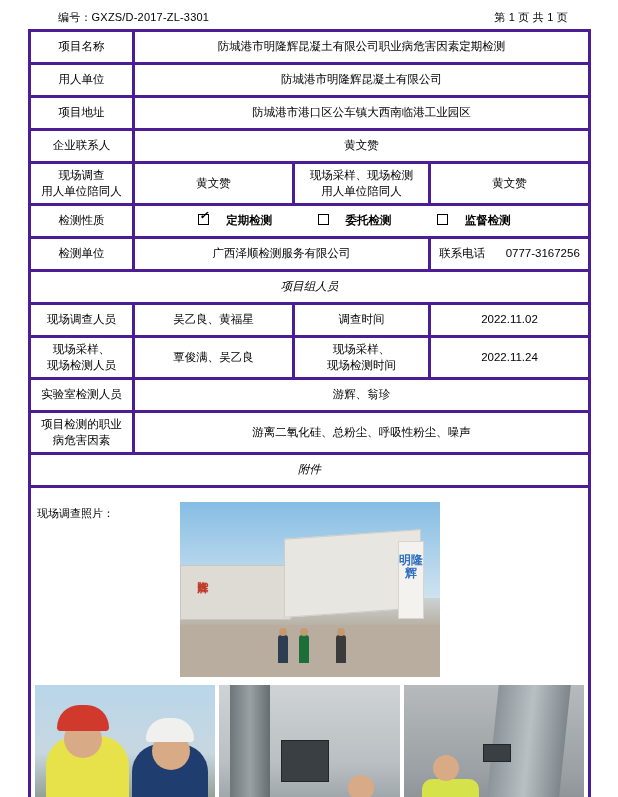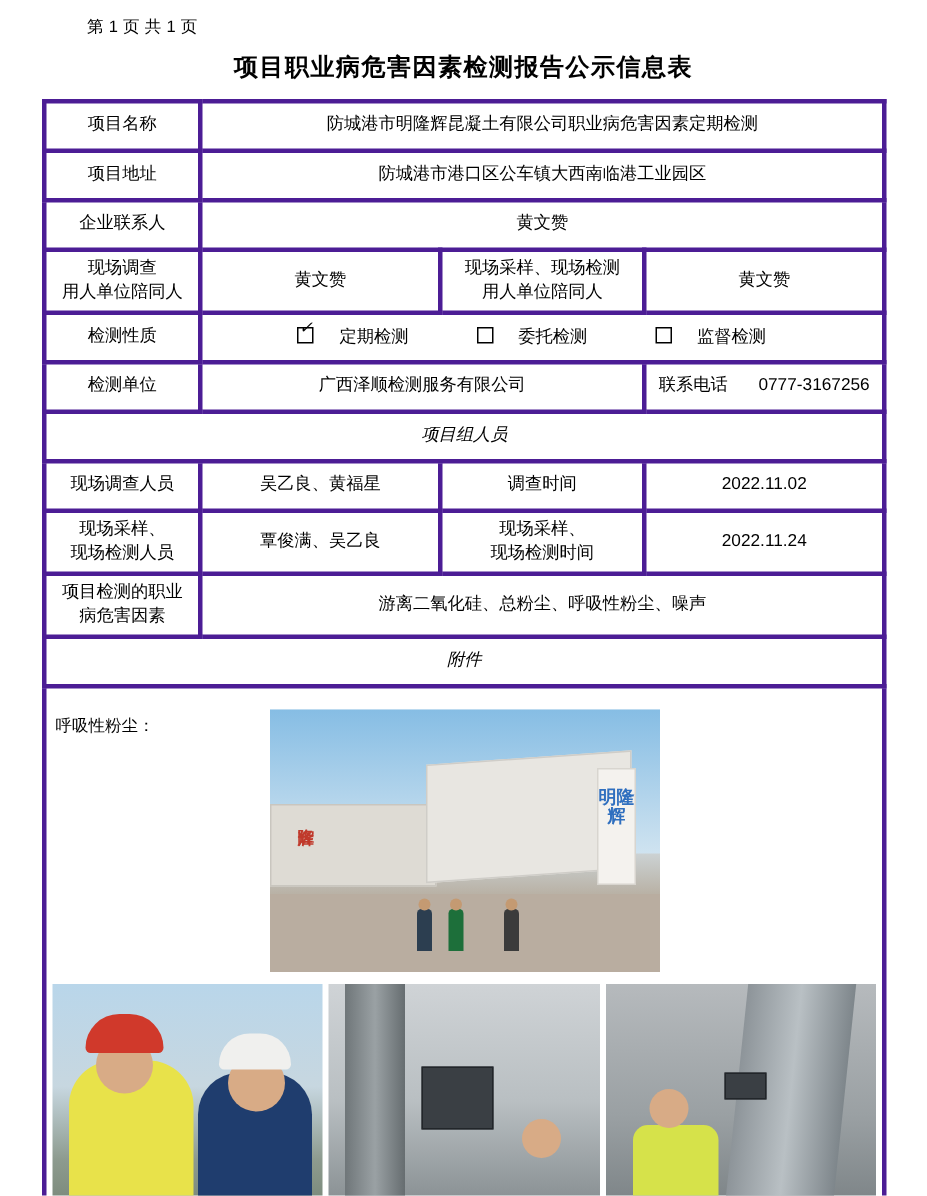--- a/index.html
+++ b/index.html
@@ -76,21 +76,21 @@
     vertical-align: baseline;
   }
   .cb-box.checked::after {
     content: "✓";
     position: absolute;
     left: 0px;
     top: -5px;
     font-size: 11px;
     line-height: 11px;
   }
-  .chk-group span { margin: 0 14px; }
+  .chk-group span { margin: 0 14px; font-weight: bold; }
 
   
   .photo-cell {
     padding: 0 !important;
     height: auto !important;
   }
   .photo-wrap {
     position: relative;
     width: 100%;
   }
@@ -185,38 +185,42 @@
   .hivis {
     position:absolute; background:#d6e24a; border-radius:10px 10px 0 0;
   }
 </style>
 </head>
 <body>
 
 <div class="page">
 
   <div class="top-row">
+    <div class="doc-code">编号：GXZS/D-2017-ZL-3301</div>
     <div class="page-num">第 1 页  共 1 页</div>
   </div>
 
-  <div class="title">项目职业病危害因素检测报告公示信息表</div>
 
   <table class="main">
     <colgroup>
       <col style="width:104px">
       <col style="width:160px">
       <col style="width:136px">
       <col style="width:160px">
     </colgroup>
     <tbody>
       <tr>
         <td class="label">项目名称</td>
         <td colspan="3">防城港市明隆辉昆凝土有限公司职业病危害因素定期检测</td>
       </tr>
       <tr>
+        <td class="label">用人单位</td>
+        <td colspan="3">防城港市明隆辉昆凝土有限公司</td>
+      </tr>
+      <tr>
         <td class="label">项目地址</td>
         <td colspan="3">防城港市港口区公车镇大西南临港工业园区</td>
       </tr>
       <tr>
         <td class="label">企业联系人</td>
         <td colspan="3">黄文赞</td>
       </tr>
       <tr>
         <td class="label" style="white-space:pre-line">现场调查
 用人单位陪同人</td>
@@ -253,31 +257,35 @@
       </tr>
       <tr>
         <td class="label" style="white-space:pre-line">现场采样、
 现场检测人员</td>
         <td>覃俊满、吴乙良</td>
         <td style="white-space:pre-line">现场采样、
 现场检测时间</td>
         <td>2022.11.24</td>
       </tr>
       <tr>
+        <td class="label">实验室检测人员</td>
+        <td colspan="3">游辉、翁珍</td>
+      </tr>
+      <tr>
         <td class="label" style="white-space:pre-line">项目检测的职业
 病危害因素</td>
         <td colspan="3">游离二氧化硅、总粉尘、呼吸性粉尘、噪声</td>
       </tr>
       <tr>
         <td colspan="4" class="section">附件</td>
       </tr>
       <tr>
         <td colspan="4" class="photo-cell">
           <div class="photo-wrap">
-            <div class="photo-label">呼吸性粉尘：</div>
+            <div class="photo-label">现场调查照片：</div>
 
             <div class="top-photo">
               <div class="sky"></div>
               <div class="ground"></div>
               <div class="wall"></div>
               <div class="wall-text">隆辉</div>
               <div class="bldg"></div>
               <div class="bldg-sign">明隆辉</div>
               <div class="person" style="left:38%;"></div>
               <div class="person" style="left:46%;background:#1d6f3a;"></div>

